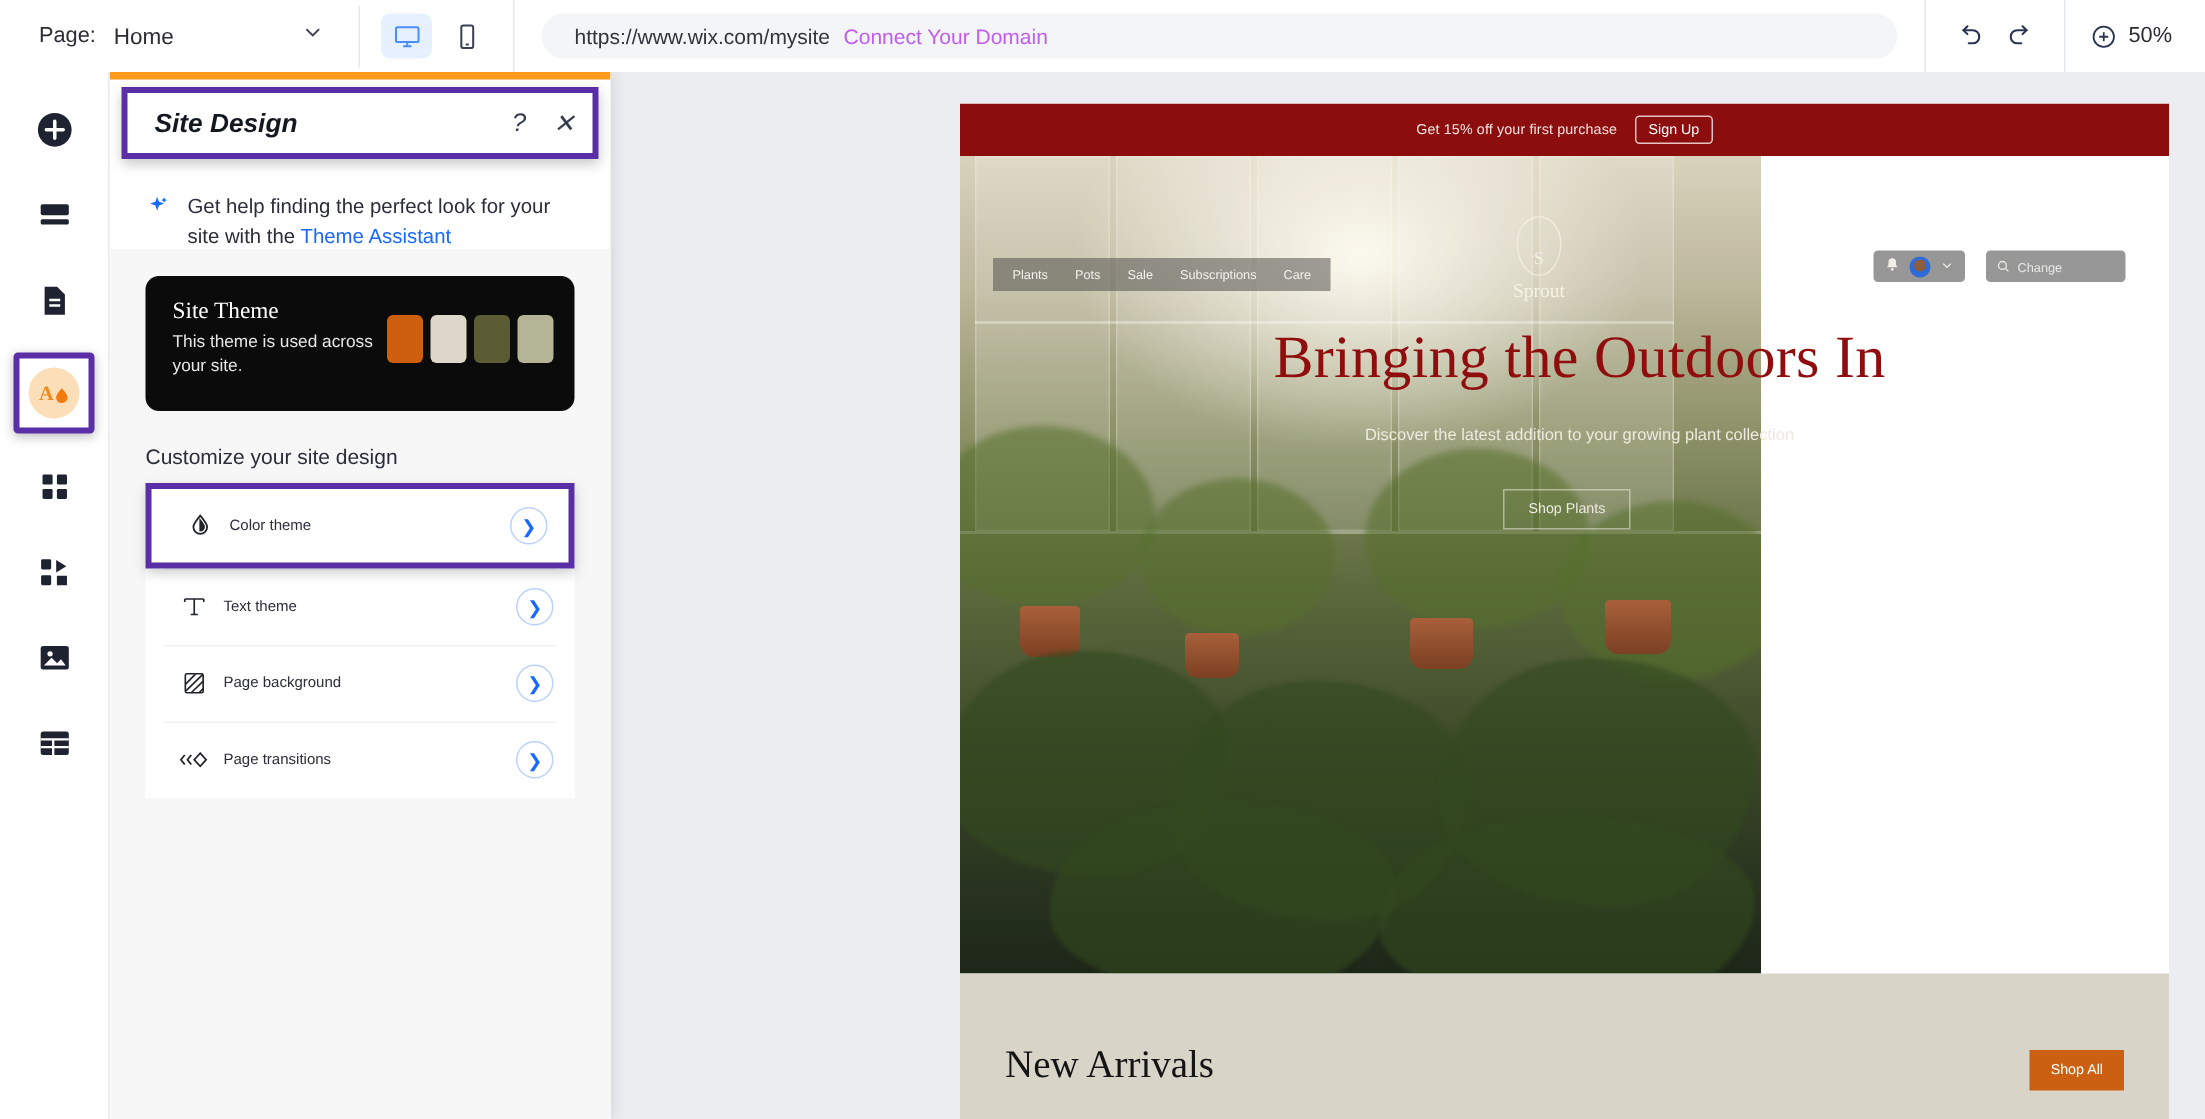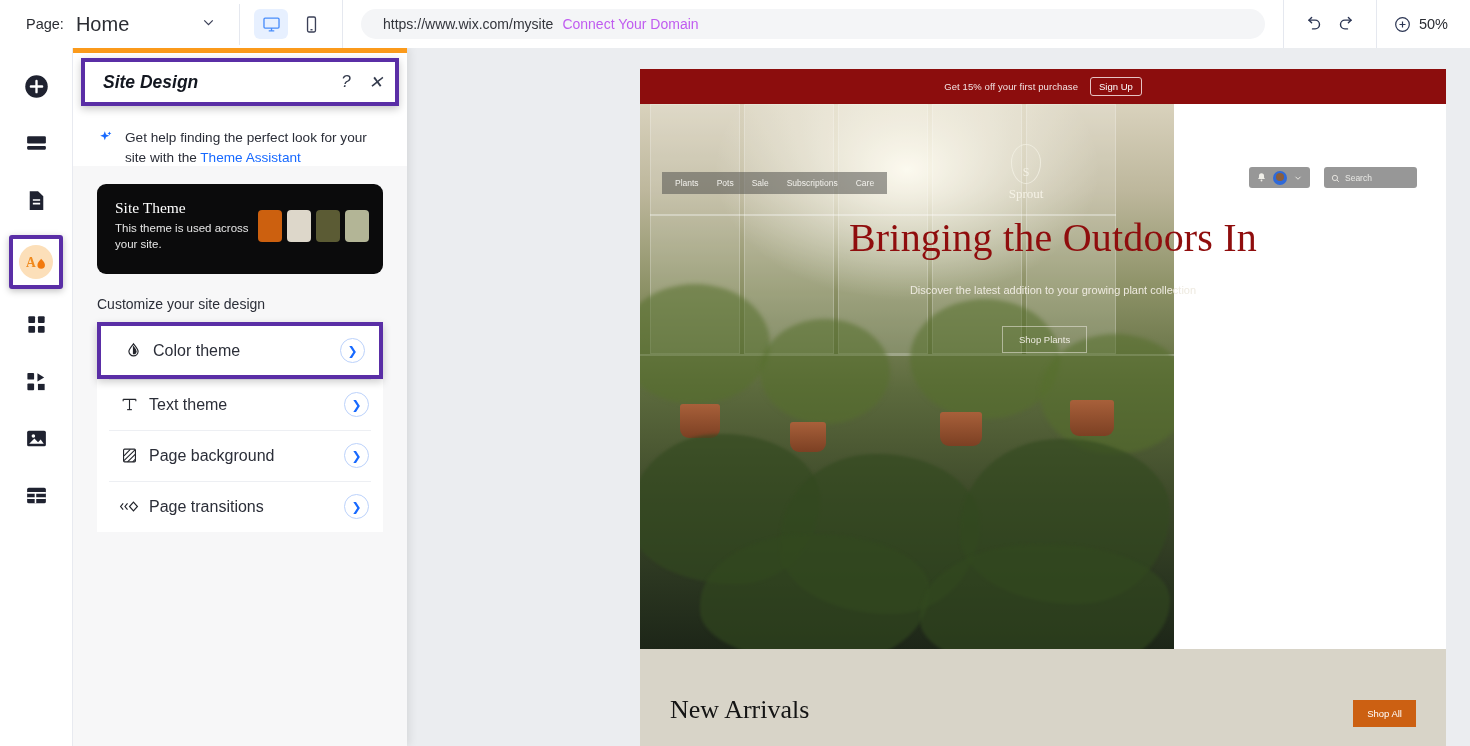--- a/index.html
+++ b/index.html
@@ -28,21 +28,21 @@
     display: flex; align-items: center;
     height: 41px; width: 240px;
     padding-left: 26px;
     border-right: 1px solid #e5e8ef;
     cursor: pointer;
   }
   .page-label {
     font-size: 14.5px; color: #2b2d33; margin-right: 12px;
   }
   .page-value {
-    font-size: 20px; color: #2b2d33;
+    font-size: 15px; color: #2b2d33;
   }
   .page-chev { margin-left: auto; margin-right: 22px; color: #3b4057; }
 
   .device-group {
     display: flex; align-items: center; gap: 6px;
     height: 48px; padding: 0 14px;
     border-right: 1px solid #e5e8ef;
   }
   .dev-btn {
     width: 34px; height: 30px; border-radius: 6px;
@@ -187,21 +187,21 @@
     height: 1px; background: #edeff3;
   }
   .menu-row.hl {
     border: 4px solid #5a2ea6;
     height: 57px;
     box-shadow: 0 3px 8px rgba(0,0,0,.2);
     z-index: 5;
   }
   .menu-row.hl::before { display: none; }
   .mi-icon { width: 40px; display: flex; align-items: center; justify-content: center; color: #22242b; }
-  .mi-label { font-size: 16px; color: #2b2e38; }
+  .mi-label { font-size: 10px; color: #2b2e38; }
   .mi-arrow {
     margin-left: auto;
     width: 25px; height: 25px; border-radius: 50%;
     border: 1px solid #bcd2fb; color: #1769ff;
     display: flex; align-items: center; justify-content: center;
     font-size: 12px;
   }
 
   
   .canvas {
@@ -622,21 +622,21 @@
           </span>
         </div>
 
         <div class="search-box">
           <span>
             <svg width="9" height="9" viewBox="0 0 24 24" fill="none" stroke="#eceae4" stroke-width="2.4">
                 <circle cx="10.5" cy="10.5" r="7"></circle>
                 <path d="M15.8 15.8L21 21"></path>
               </svg>
           </span>
-          <span class="search-ph">Search</span>
+          <span class="search-ph">Change</span>
         </div>
 
         <div class="hero-title">Bringing the Outdoors In</div>
         <div class="hero-sub">Discover the latest addition to your growing plant collection</div>
         <div class="hero-cta">Shop Plants</div>
       </div>
 
       <div class="newsec">
         <h2>New Arrivals</h2>
         <span class="shop-all">Shop All</span>

